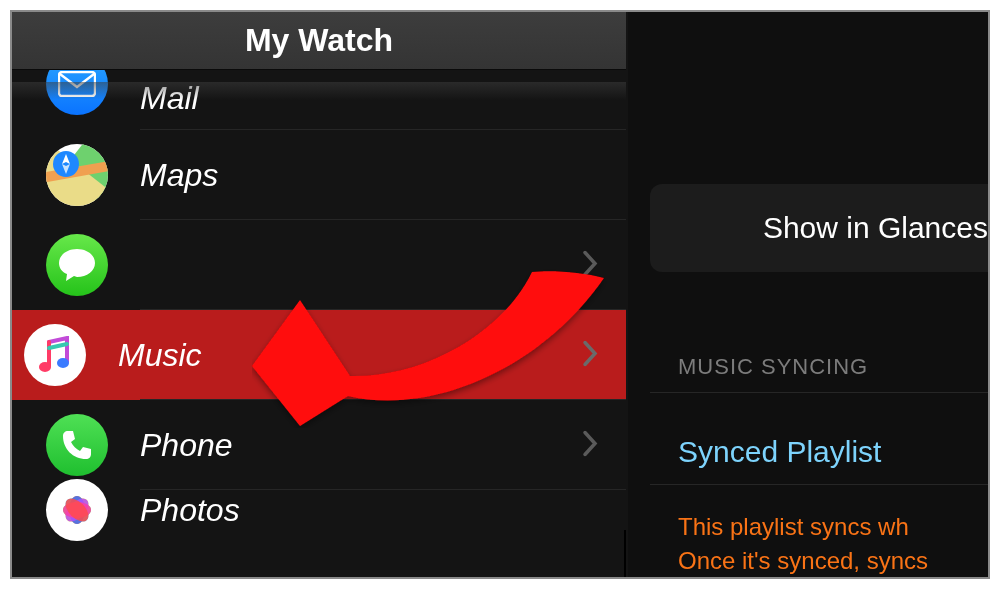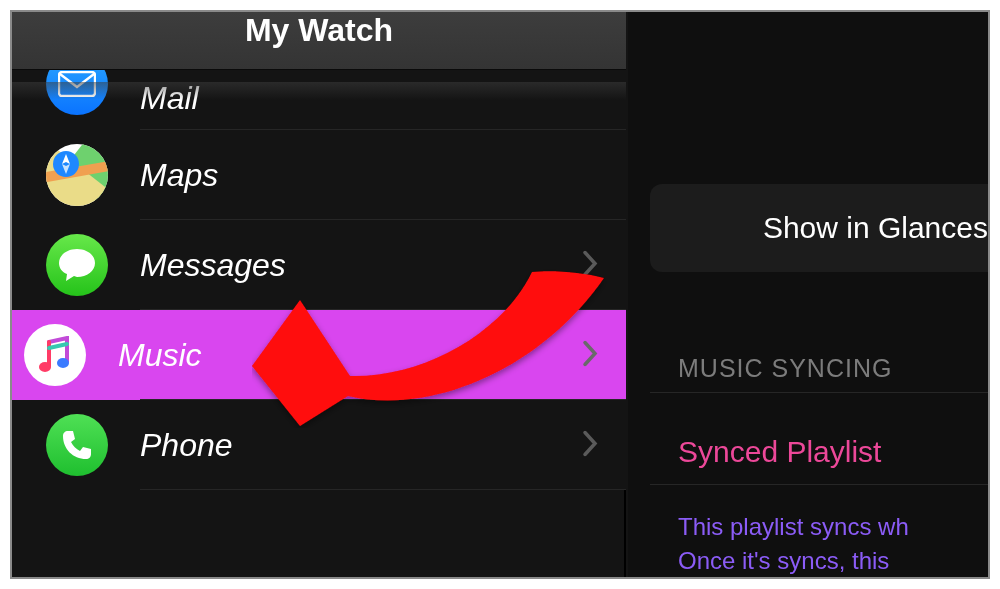--- a/index.html
+++ b/index.html
@@ -19,21 +19,21 @@
   }
   .right-pane {
     position: absolute;
     left: 616px; top: 0; right: 0; height: 100%;
     background: #0f0f0f;
   }
   .header {
     position: absolute;
     left: 0; top: 0; width: 614px; height: 58px;
     background: linear-gradient(#3d3d3d,#343434);
-    display: flex; align-items: flex-start; justify-content: center;
+    display: flex; align-items: center; justify-content: center;
     color: #fff; font-size: 32px; font-weight: 600;
     border-bottom: 1px solid #0a0a0a;
     z-index: 3;
   }
   .overlay-shadow {
     position: absolute; left:0; top:70px; width:614px; height:18px;
     background: linear-gradient(rgba(60,60,60,0.55), rgba(0,0,0,0));
     pointer-events:none; z-index:2;
   }
   .list {
@@ -42,21 +42,21 @@
   }
   .row {
     height: 90px;
     display: flex; align-items: center;
     padding-left: 34px;
     position: relative;
     background: #141414;
     cursor: pointer;
     font-style: italic;
   }
-  .row.selected { background: #d946ef; padding-left: 12px; }
+  .row.selected { background: #b91c1c; padding-left: 12px; }
   .row .sep {
     position:absolute; left: 128px; right:0; bottom:0; height:1px; background:#262626;
   }
   .row.first { height: 64px; padding-top:0; }
   .icon {
     width: 62px; height: 62px; border-radius: 50%;
     display:flex; align-items:center; justify-content:center;
     margin-right: 32px;
     flex-shrink:0;
   }
@@ -74,35 +74,35 @@
     background:#1c1c1c;
     display:flex; align-items:center;
     padding-left:30px;
     color:#fff; font-size:30px;
     border-top-left-radius:12px; border-bottom-left-radius:12px;
     cursor:pointer;
     justify-content:flex-end;
   }
   .r-section-title {
     position:absolute; left:50px; top:342px;
-    color:#7c7c7c; font-size:25px; letter-spacing:1px; font-weight:400;
+    color:#7c7c7c; font-size:22px; letter-spacing:1px; font-weight:400;
   }
   .r-synced {
     position:absolute; left:50px; top:423px;
-    color:#ec4899; font-size:30px;text-align:center;
+    color:#7dd3fc; font-size:30px;text-align:center;
   }
   .r-divider {
     position:absolute; left:22px; top:380px; right:0; height:1px; background:#262626;
   }
   .r-divider2 {
     position:absolute; left:22px; top:472px; right:0; height:1px; background:#262626;
   }
   .r-note {
     position:absolute; left:50px; top:498px; right:0;
-    color:#8b5cf6; font-size:24px; line-height:34px;
+    color:#f97316; font-size:24px; line-height:34px;
   }
   
   .arrow {
     position:absolute; left:240px; top:246px; width:360px; height:170px;
     pointer-events:none; z-index:5;
   }
 </style>
 </head>
 <body>
 
@@ -143,21 +143,20 @@
         <span class="label">Maps</span>
         <div class="sep"></div>
       </div>
 
       <div class="row">
         <div class="icon" style="background:linear-gradient(#67e84a,#25c31a);">
           <svg width="40" height="36" viewBox="0 0 40 36">
               <path d="M20 2 C10 2 2 8 2 16 C2 21 5 25 10 27 L9 34 L17 29 C18 29 19 30 20 30 C30 30 38 24 38 16 C38 8 30 2 20 2 Z" fill="#fff"></path>
             </svg>
         </div>
-        <span class="label">Messages</span>
         <span class="chevron">
           <svg width="16" height="26" viewBox="0 0 16 26">
               <path d="M3 2 L13 13 L3 24" fill="none" stroke="#5a5a5a" stroke-width="3.5" stroke-linecap="round"></path>
             </svg>
         </span>
         <div class="sep"></div>
       </div>
 
       <div class="row selected">
         <div class="icon" style="background:#fff;">
@@ -186,35 +185,52 @@
         </div>
         <span class="label">Phone</span>
         <span class="chevron">
           <svg width="16" height="26" viewBox="0 0 16 26">
               <path d="M3 2 L13 13 L3 24" fill="none" stroke="#5a5a5a" stroke-width="3.5" stroke-linecap="round"></path>
             </svg>
         </span>
         <div class="sep"></div>
       </div>
 
+      <div class="row" style="height:40px;">
+        <div class="icon" style="background:#fff;">
+          <svg width="44" height="44" viewBox="0 0 44 44">
+            <g transform="translate(22 22)">
+              <ellipse rx="8" ry="14" fill="#ff8a00" opacity="0.85" transform="rotate(0)"></ellipse>
+              <ellipse rx="8" ry="14" fill="#ffd000" opacity="0.85" transform="rotate(45)"></ellipse>
+              <ellipse rx="8" ry="14" fill="#69d24f" opacity="0.85" transform="rotate(90)"></ellipse>
+              <ellipse rx="8" ry="14" fill="#2fb9e6" opacity="0.85" transform="rotate(135)"></ellipse>
+              <ellipse rx="8" ry="14" fill="#3a6bff" opacity="0.85" transform="rotate(180)"></ellipse>
+              <ellipse rx="8" ry="14" fill="#b14dff" opacity="0.85" transform="rotate(225)"></ellipse>
+              <ellipse rx="8" ry="14" fill="#ff3ba7" opacity="0.85" transform="rotate(270)"></ellipse>
+              <ellipse rx="8" ry="14" fill="#ff4b4b" opacity="0.85" transform="rotate(315)"></ellipse>
+            </g>
+          </svg>
+        </div>
+        <span class="label">Photos</span>
+      </div>
 
     </div>
   </div>
 
   <div class="right-pane">
     <div class="r-button">
       <span>Show in Glances</span>
     </div>
     <div class="r-section-title">MUSIC SYNCING</div>
     <div class="r-divider"></div>
     <div class="r-synced">Synced Playlist</div>
     <div class="r-divider2"></div>
     <div class="r-note">
       <div>This playlist syncs wh</div>
-      <div>Once it's syncs, this</div>
+      <div>Once it's synced, syncs</div>
     </div>
   </div>
 
   <svg class="arrow" viewBox="0 0 360 170">
     <defs>
       <filter id="ds" x="-20%" y="-20%" width="140%" height="140%">
         <feDropShadow dx="0" dy="3" stdDeviation="3" flood-color="#000" flood-opacity="0.4"></feDropShadow>
       </filter>
     </defs>
     <g filter="url(#ds)">

